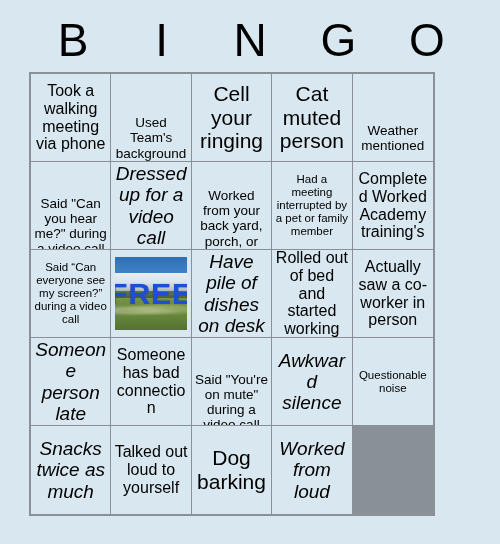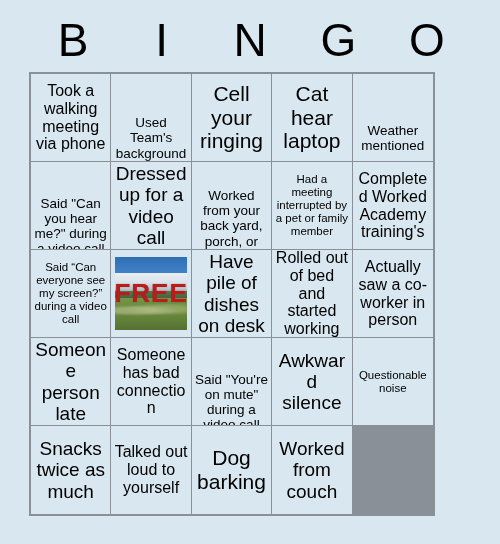--- a/index.html
+++ b/index.html
@@ -73,21 +73,21 @@
 
   .cell .txt {
     display: block;
     width: 100%;
     color: #000000;
     line-height: 1.12;
     word-wrap: break-word;
   }
   
   .fs-xl .txt { font-size: 21px; }
-  .fs-lg .txt { font-size: 19px; }
+  .fs-lg .txt { font-size: 19px; font-style: italic; }
   .fs-md .txt { font-size: 16px; }
   .fs-sm .txt { font-size: 13.5px; margin-top: 41px; }
   .fs-xs .txt { font-size: 11.5px; }
 
   
   .cell.free {
     padding: 0;
   }
   .free-inner {
     position: absolute;
@@ -135,24 +135,24 @@
     background:
       radial-gradient(ellipse at 28% 50%, rgba(190,198,150,.55) 0 28%, rgba(0,0,0,0) 60%),
       radial-gradient(ellipse at 70% 40%, rgba(185,195,140,.45) 0 26%, rgba(0,0,0,0) 58%);
   }
   .free-word {
     position: absolute;
     inset: 0;
     display: flex;
     align-items: center;
     justify-content: center;
-    font-size: 26px;
+    font-size: 30px;
     font-weight: 700;
     letter-spacing: 1px;
-    color: #b91c1c;
+    color: #1d4ed8;
     text-shadow: 0 0 1px rgba(120,20,12,.6);
     user-select: none;
   }
 </style>
 </head>
 <body>
 
 <div id="card">
 
   <div id="header">
@@ -167,21 +167,21 @@
       <div class="cell fs-md">
         <span class="txt">Took a walking meeting via phone</span>
       </div>
       <div class="cell fs-sm">
         <span class="txt">Used Team's background</span>
       </div>
       <div class="cell fs-xl">
         <span class="txt">Cell your ringing</span>
       </div>
       <div class="cell fs-xl">
-        <span class="txt">Cat hear laptop</span>
+        <span class="txt">Cat muted person</span>
       </div>
       <div class="cell fs-sm">
         <span class="txt">Weather mentioned</span>
       </div>
       <div class="cell fs-sm">
         <span class="txt">Said "Can you hear me?" during a video call</span>
       </div>
       <div class="cell fs-lg">
         <span class="txt">Dressed up for a video call</span>
       </div>
@@ -230,17 +230,17 @@
       <div class="cell fs-lg">
         <span class="txt">Snacks twice as much</span>
       </div>
       <div class="cell fs-md">
         <span class="txt">Talked out loud to yourself</span>
       </div>
       <div class="cell fs-xl">
         <span class="txt">Dog barking</span>
       </div>
       <div class="cell fs-lg">
-        <span class="txt">Worked from couch</span>
+        <span class="txt">Worked from loud</span>
       </div>
     </div>
 
 </div>
 
 </body></html>

